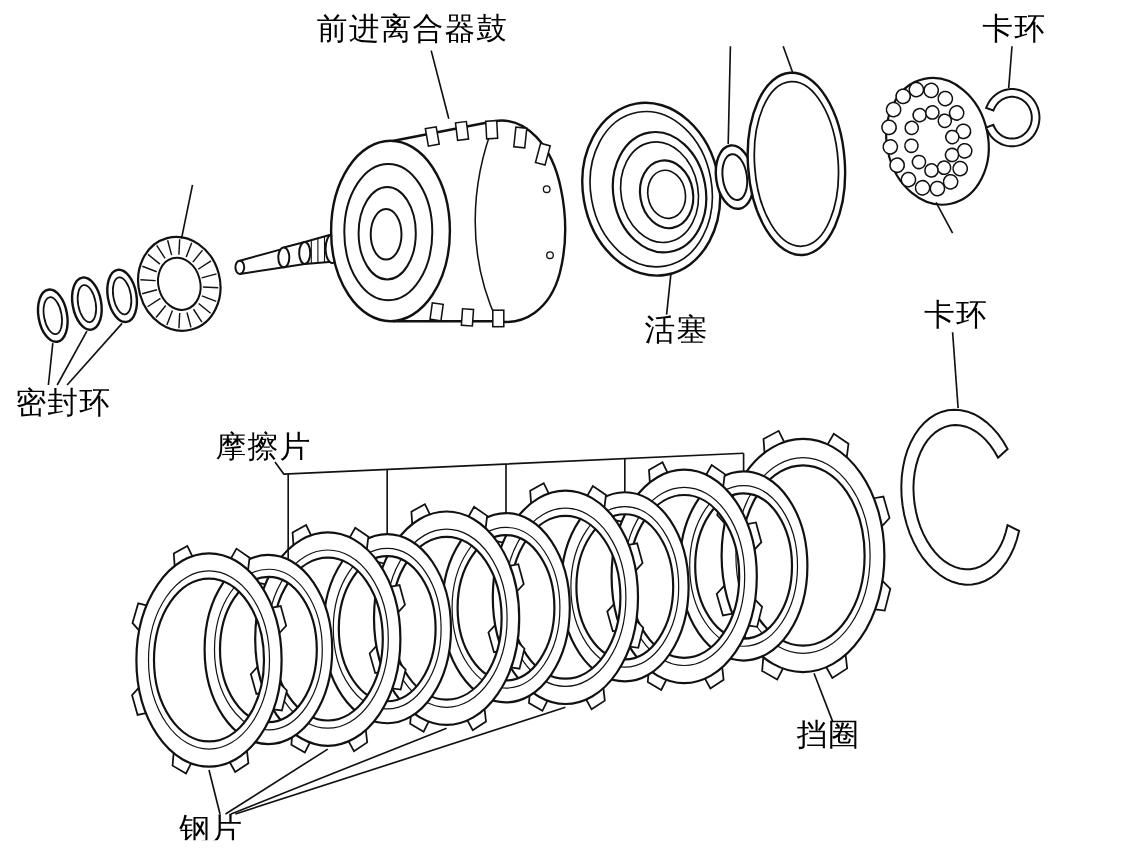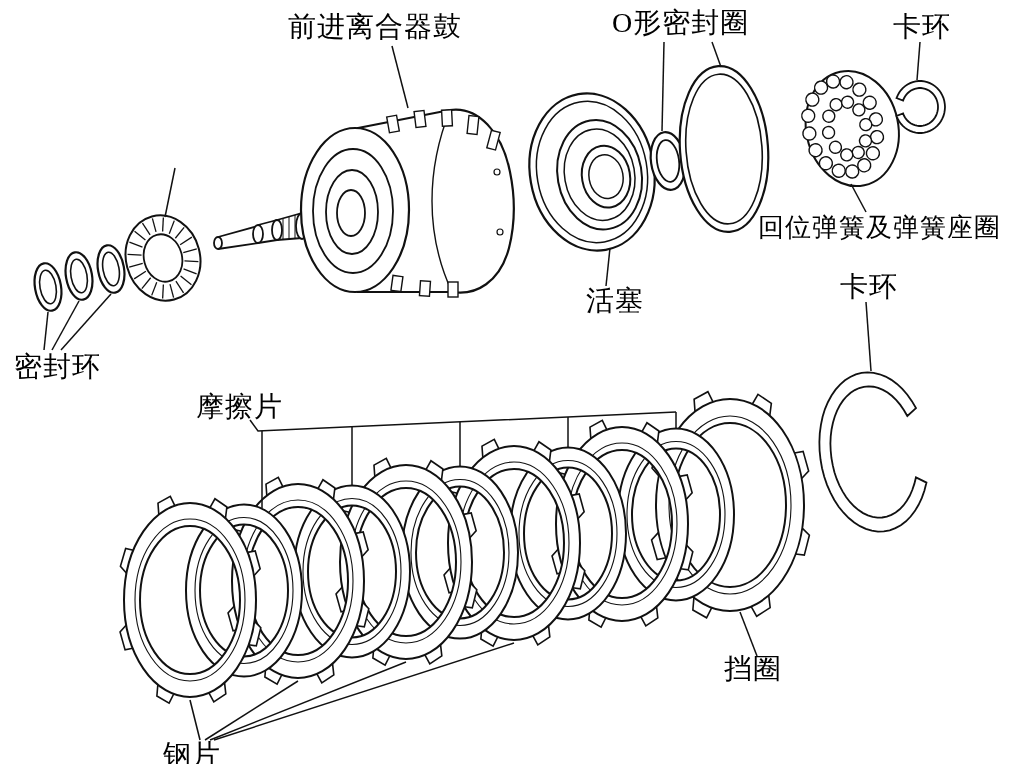--- a/index.html
+++ b/index.html
@@ -260,22 +260,20 @@
       <polyline points="757,656 740,612"></polyline>
 
       <polyline points="200,740 190,700"></polyline>
       <polyline points="205,740 298,681"></polyline>
       <polyline points="210,740 406,662"></polyline>
       <polyline points="214,740 514,643"></polyline>
     </g>
   </svg>
 
   <div class="lbl" style="left:288px;top:12px;">前进离合器鼓</div>
-  <div class="lbl" style="left:612px;top:8px;">O形密封圈</div>
   <div class="lbl" style="left:893px;top:12px;">卡环</div>
-  <div class="lbl small" style="left:758px;top:214px;">回位弹簧及弹簧座圈</div>
   <div class="lbl" style="left:586px;top:286px;">活塞</div>
   <div class="lbl" style="left:840px;top:272px;">卡环</div>
   <div class="lbl" style="left:14px;top:352px;">密封环</div>
   <div class="lbl" style="left:184px;top:392px;margin-left:12px;">摩擦片</div>
   <div class="lbl" style="left:724px;top:656px;font-family:Liberation Mono, monospace;">挡圈</div>
   <div class="lbl" style="left:163px;top:740px;">钢片</div>
 </div>
 
 </body></html>

